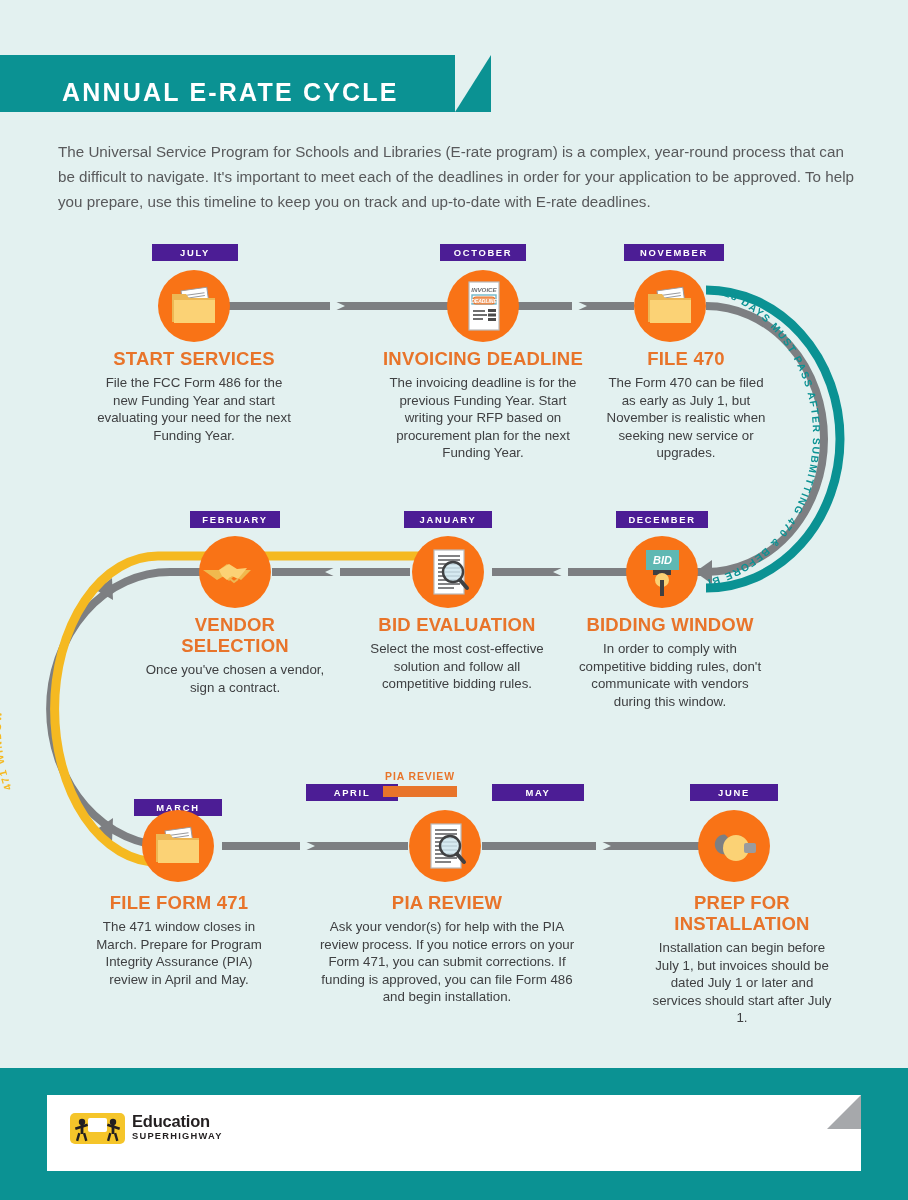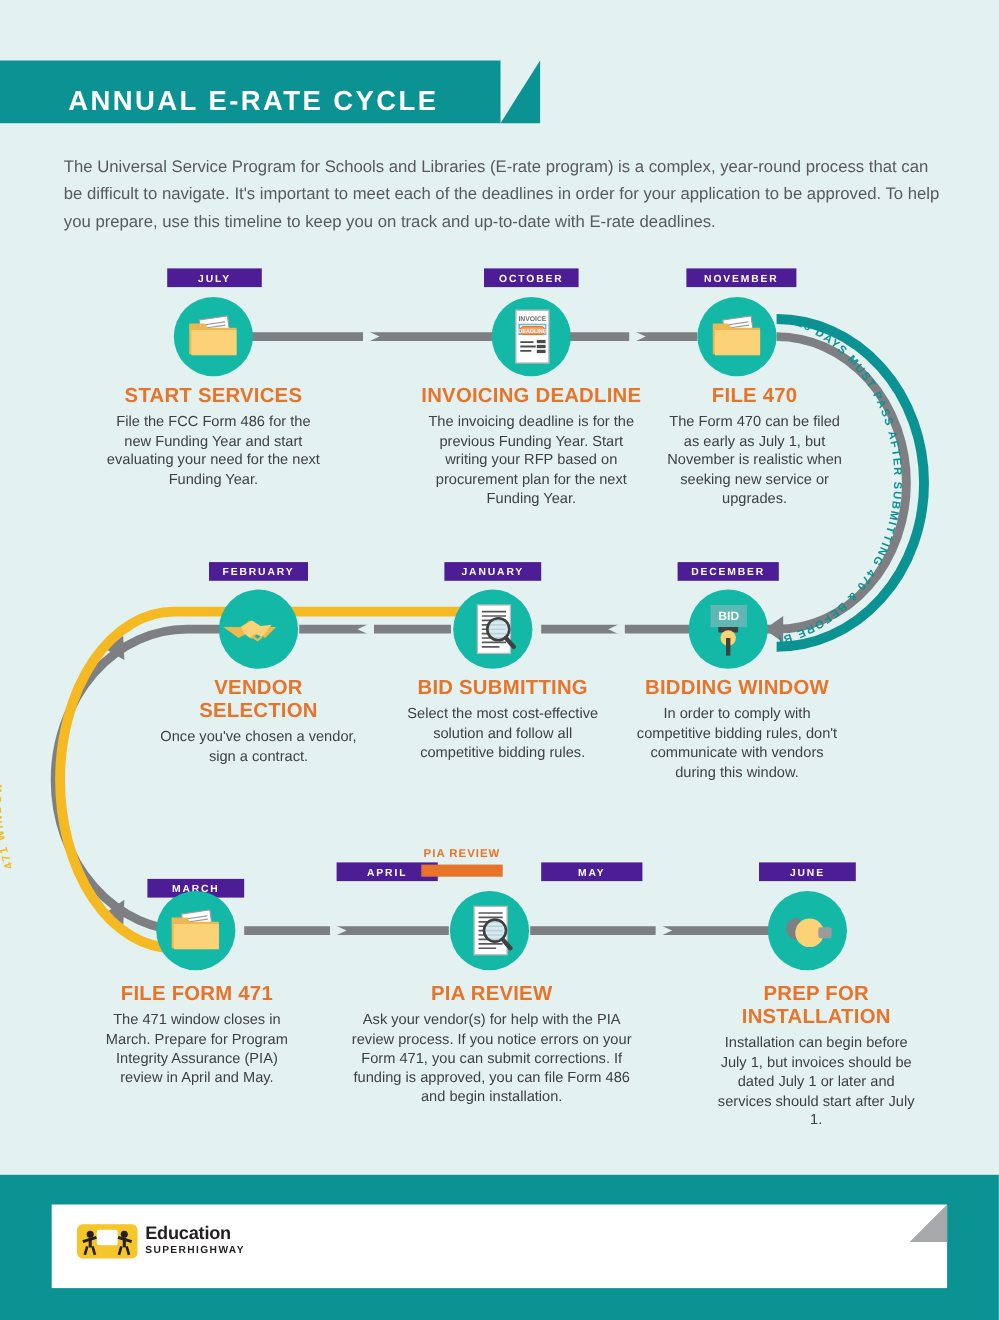--- a/index.html
+++ b/index.html
@@ -48,21 +48,22 @@
     position:absolute;height:11px;background:#e8742a;top:786px;left:383px;width:74px;
   }
   .pia-label{
     position:absolute;top:771px;left:383px;width:74px;text-align:center;
     font-size:10.4px;font-weight:bold;letter-spacing:.9px;color:#e8742a;
   }
 
   
   .node{
     position:absolute;width:72px;height:72px;border-radius:50%;
-    background:#14b8a6;
+    background:#f97316;
+    font-style:italic;
   }
 
   
   .step{position:absolute;text-align:center;}
   .step h3{
     margin:0 0 5px 0;font-size:18.5px;font-weight:bold;color:#e8742a;
     letter-spacing:.2px;line-height:21px;
   }
   .step p{
     margin:0;font-size:13.3px;line-height:17.6px;color:#3f4042;
@@ -242,21 +243,21 @@
           <line x1="26" y1="40" x2="48" y2="40"></line>
         <line x1="26" y1="44" x2="48" y2="44"></line>
           <line x1="26" y1="48" x2="48" y2="48"></line>
         <line x1="26" y1="52" x2="42" y2="52"></line>
       </g>
       <circle cx="41" cy="36" r="10" fill="#cfe6ee" fill-opacity=".85" stroke="#3f4042" stroke-width="2.4"></circle>
       <line x1="48" y1="44" x2="55" y2="52" stroke="#3f4042" stroke-width="4" stroke-linecap="round"></line>
     </svg>
   </div>
   <div class="step" style="left:368px;top:614px;width:178px;">
-    <h3>BID SUBMITTING</h3>
+    <h3>BID EVALUATION</h3>
     <p>Select the most cost-effective solution and follow all competitive bidding rules.</p>
   </div>
 
   <div class="pill" style="left:616px;top:511px;width:92px;">DECEMBER</div>
   <div class="node" style="left:626px;top:536px;">
     <svg width="72" height="72" viewBox="0 0 72 72">
       <rect x="20" y="14" width="33" height="20" fill="#5fb8b3"></rect>
       <text x="36.5" y="28" font-size="11" font-weight="bold" fill="#ffffff" text-anchor="middle" font-family="Liberation Sans, sans-serif">BID</text>
       <rect x="27" y="34" width="18" height="5" fill="#3f4042"></rect>
       <circle cx="36" cy="44" r="7" fill="#fbd275"></circle>

